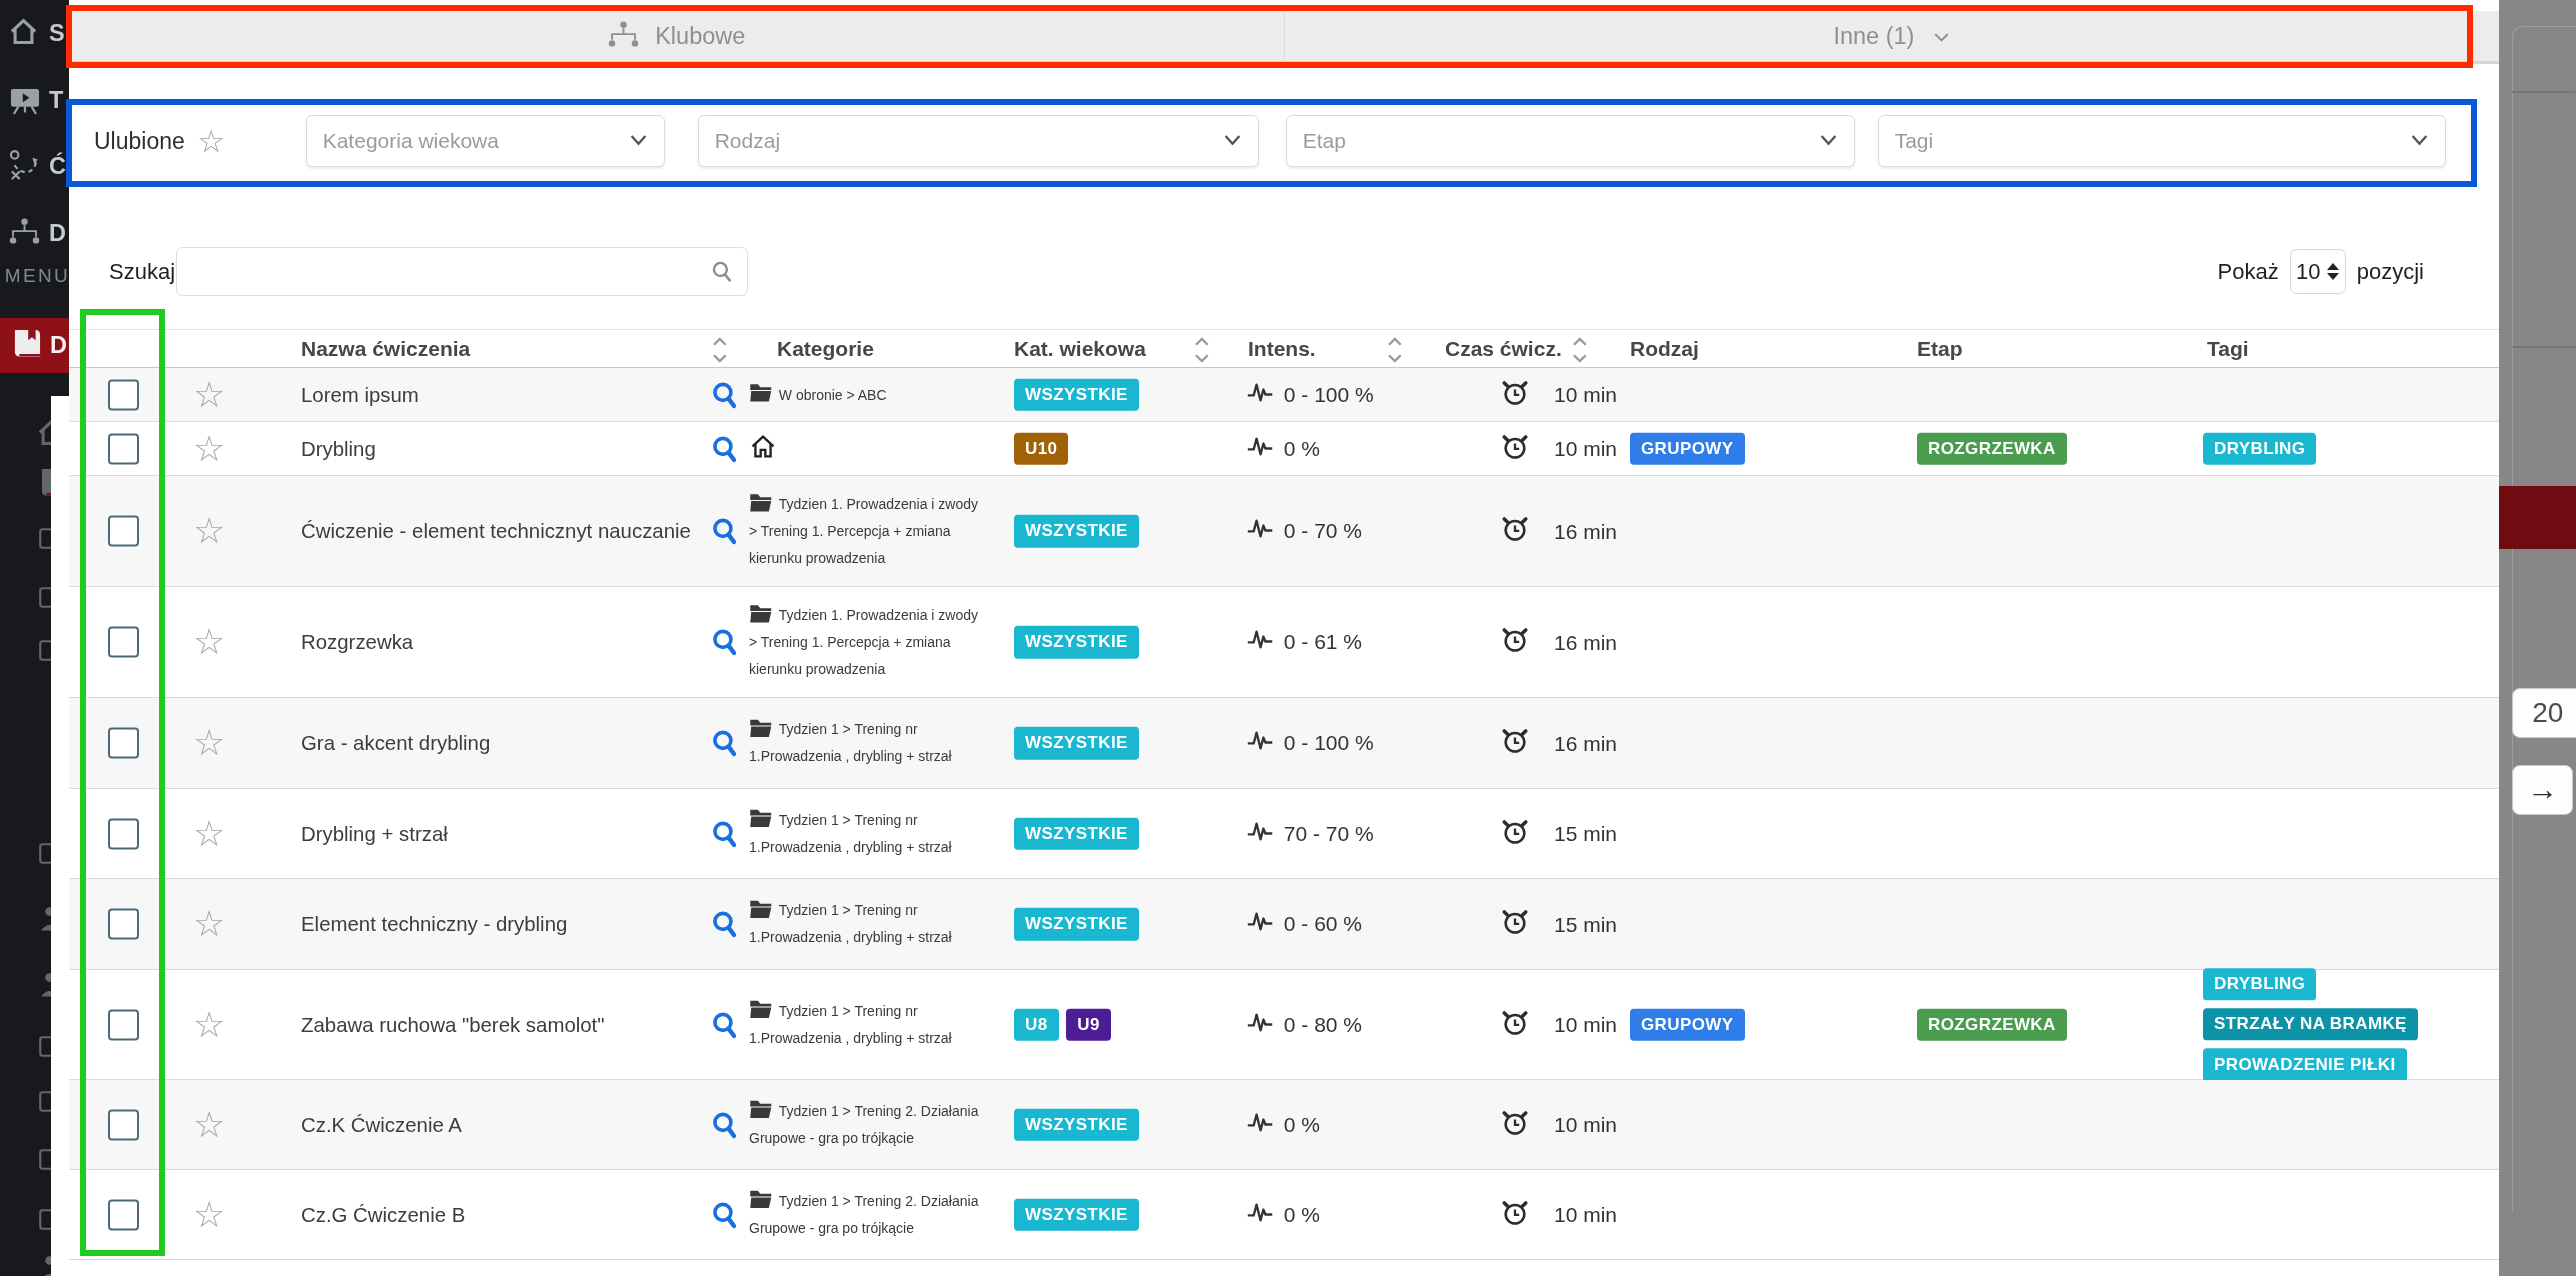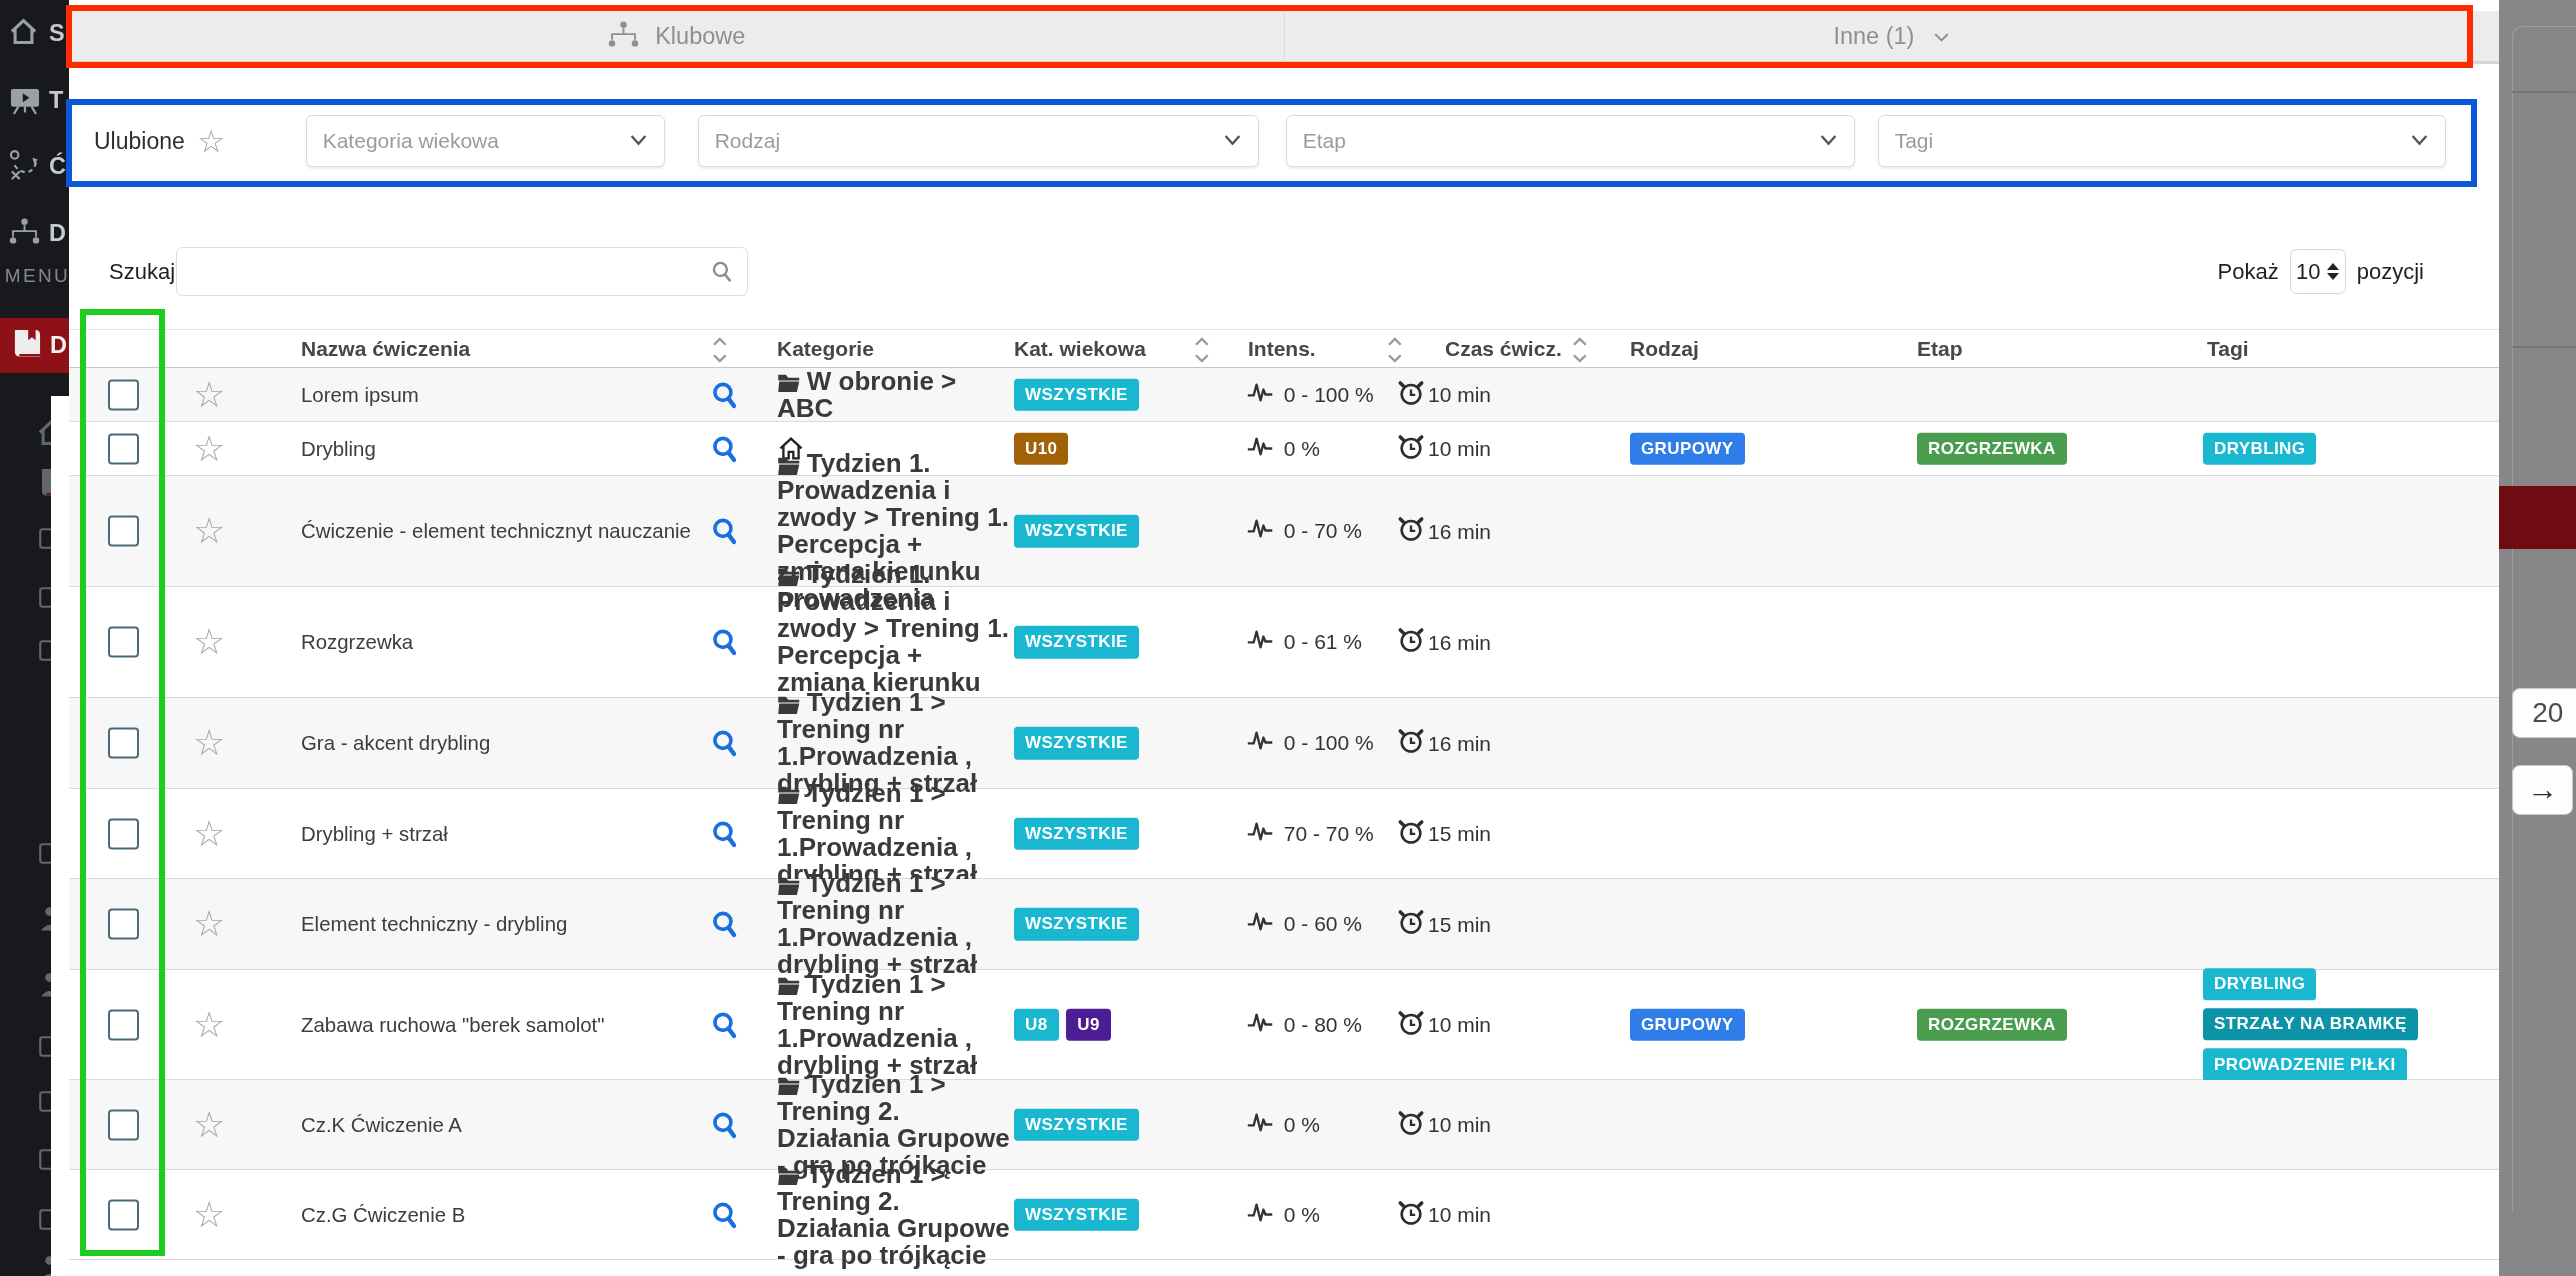--- a/index.html
+++ b/index.html
@@ -62,25 +62,25 @@
   .th-sort{position:absolute;top:4.7px;width:17px;height:30px;cursor:pointer;}
   .rows{position:absolute;left:0;top:368px;width:2430px;}
   .row{position:relative;border-bottom:1.6px solid #dadada;}
   .row.alt{background:#f7f7f7;}
   .cell{position:absolute;top:50%;transform:translateY(-50%);}
   .c-check{left:39px;width:31px;height:31px;border:2.4px solid #4d6a77;border-radius:3.9px;background:#fff;
            box-sizing:border-box;cursor:pointer;}
   .c-star{left:124px;font-size:36px;color:#a8a8a8;line-height:1;cursor:pointer;}
   .c-name{left:232px;font-size:20.4px;color:#3d3d3d;white-space:nowrap;}
   .c-mag{left:641px;width:31px;height:31px;cursor:pointer;}
-  .c-cat{left:708px;width:235px;font-size:26px;color:#3a3a3a;line-height:27px;font-weight:bold;}
+  .c-cat{left:680px;width:235px;font-size:14px;color:#3a3a3a;line-height:27px;}
   .c-cat svg{vertical-align:-3.9px;margin-right:6.3px;}
   .c-age{left:945px;display:flex;gap:7.8px;}
   .c-int{left:1176px;display:flex;align-items:center;gap:7.8px;font-size:21px;color:#333;white-space:nowrap;}
-  .c-dur{left:1328px;display:flex;align-items:center;gap:3px;font-size:21px;color:#333;white-space:nowrap;}
+  .c-dur{left:1432px;display:flex;align-items:center;gap:25px;font-size:21px;color:#333;white-space:nowrap;}
   .c-type{left:1561px;}
   .c-stage{left:1848px;}
   .c-tags{left:2134px;display:flex;flex-direction:column;gap:7.8px;align-items:flex-start;}
   .badge{display:inline-block;color:#fff;font-weight:700;font-size:17px;padding:6.3px 11px;border-radius:3.9px;
          letter-spacing:0.4px;white-space:nowrap;}
 
   
   .right-strip{position:absolute;left:2499px;top:0;width:77px;height:1276px;background:#878787;z-index:3;overflow:hidden;}
   .rs-panel{position:absolute;left:13.3px;top:26px;width:78px;height:1184px;border-left:1.6px solid #9e9e9e;
             border-top:1.6px solid #9e9e9e;border-radius:11px 0 0 0;}

